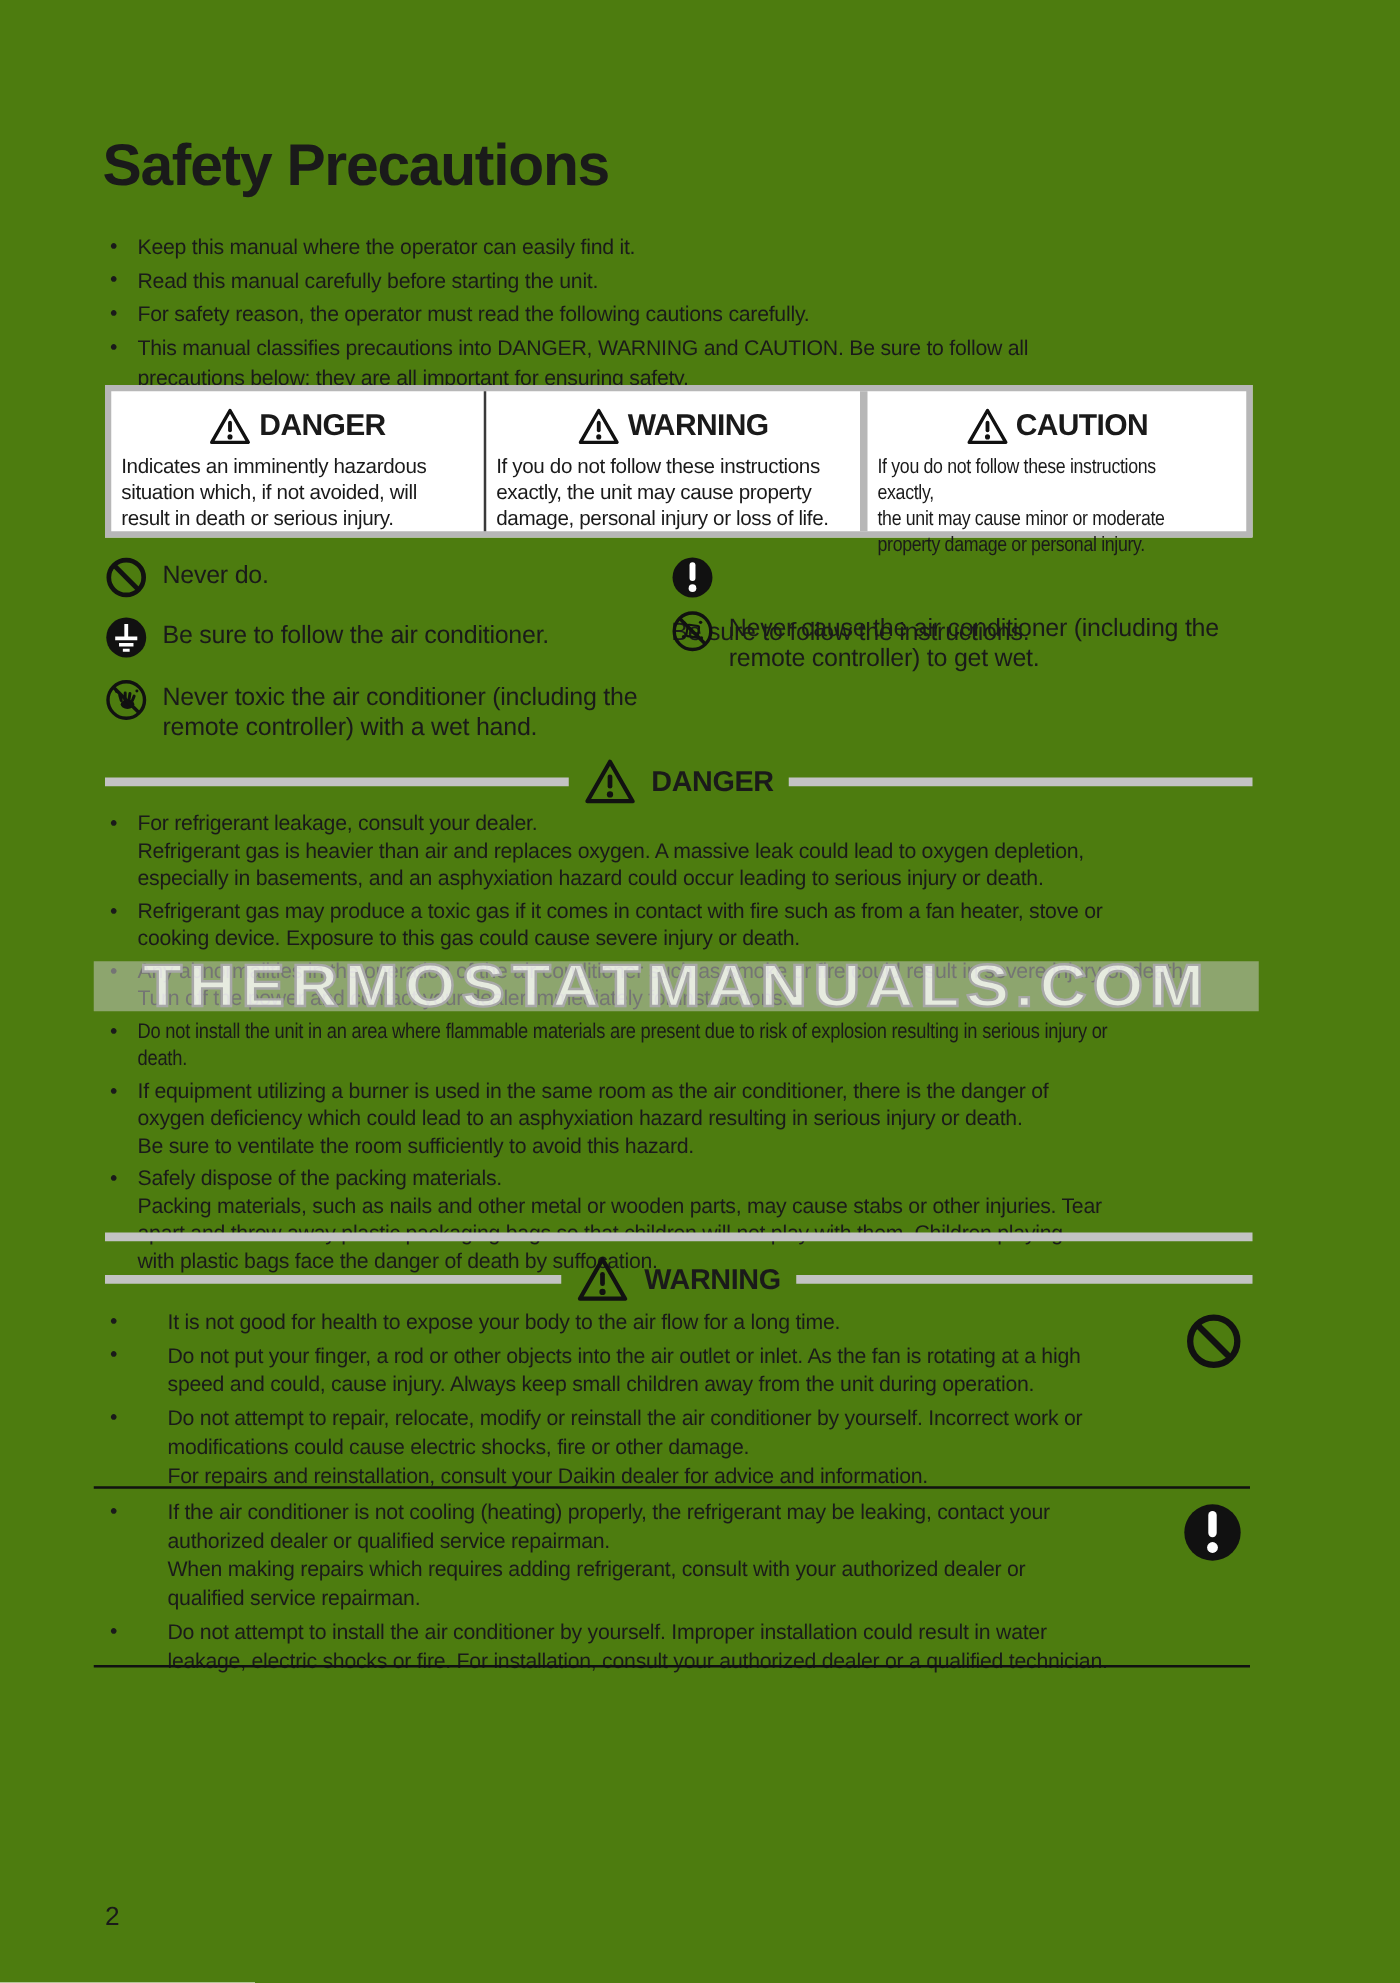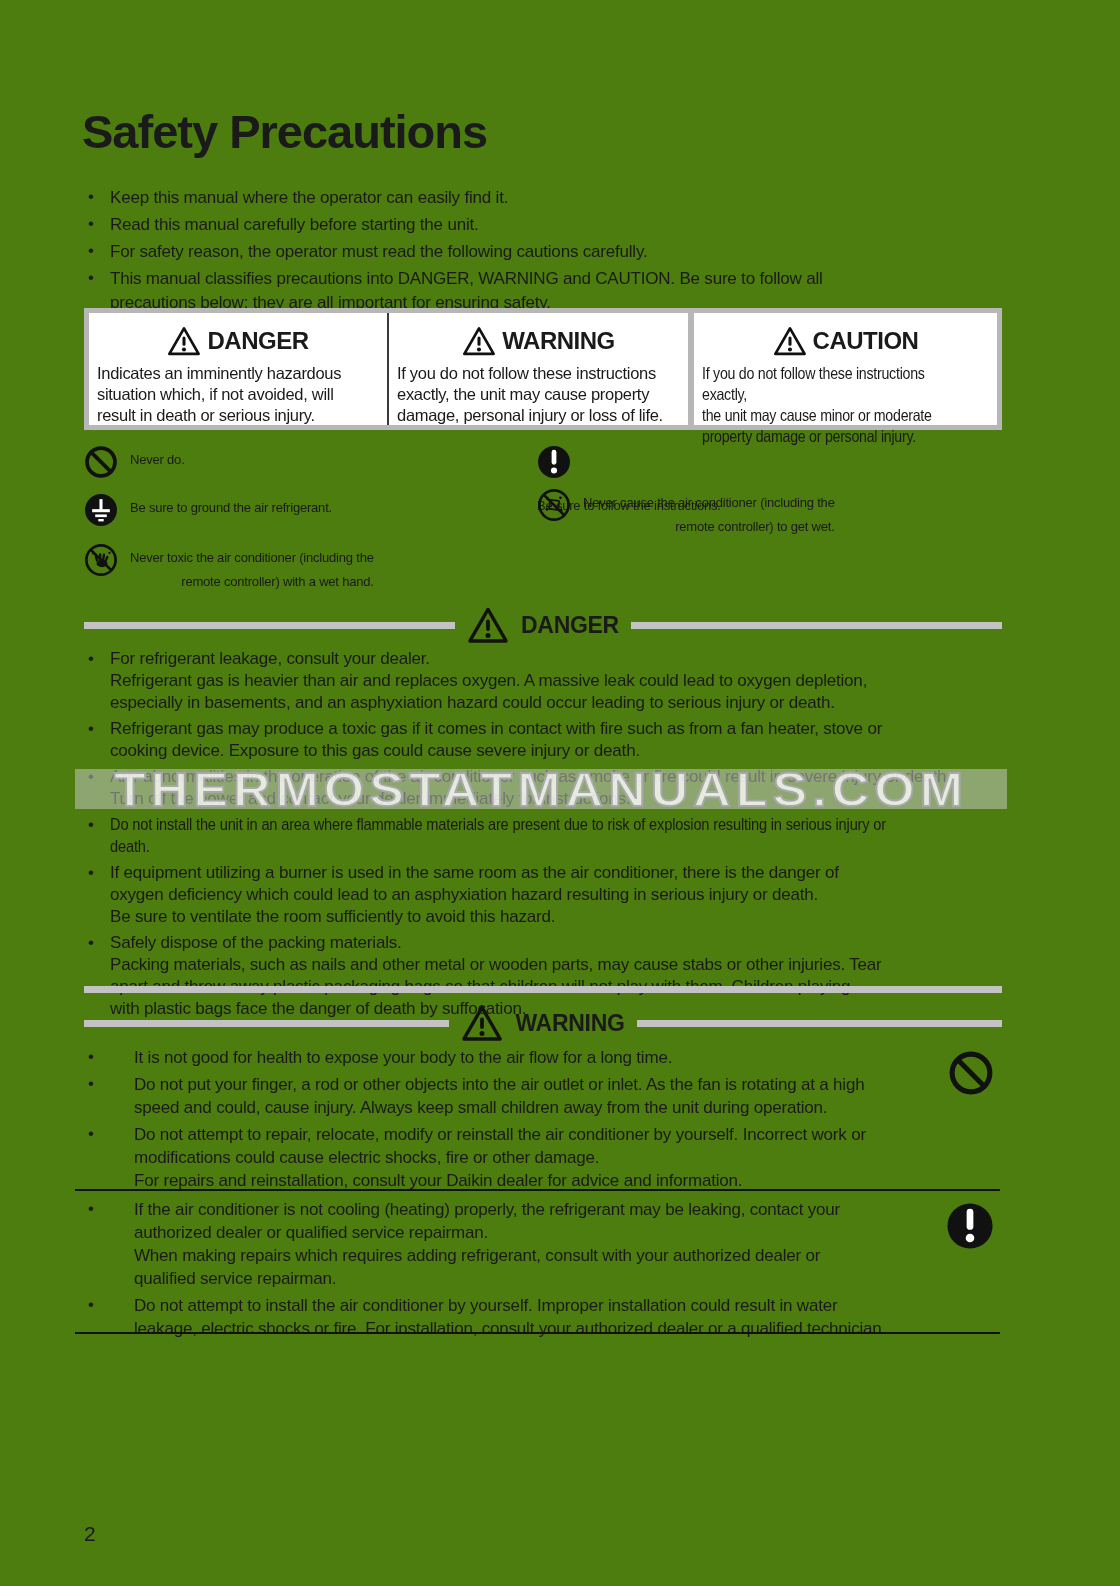--- a/index.html
+++ b/index.html
@@ -38,21 +38,21 @@
   .sev-cell .head{display:flex;align-items:center;justify-content:center;gap:6px;height:44px;}
   .sev-cell .head .lbl{font-size:24px;font-weight:bold;letter-spacing:-0.5px;}
   .sev-cell .body{font-size:16.5px;line-height:21px;letter-spacing:-0.3px;}
   .cell-danger{width:300px;border-right:2px solid #3a3a3a;}
   .cell-warning{width:305px;border-right:6px solid #b7b7b7;}
   .cell-caution{flex:1;}
   .cond{display:inline-block;transform:scaleX(0.86);transform-origin:0 50%;white-space:pre-line;}
 
   
   .leg-row{position:absolute;display:flex;align-items:flex-start;gap:12px;}
-  .leg-row .txt{font-size:13px;line-height:24px;letter-spacing:-0.2px;padding-top:3px;text-align:right;}
+  .leg-row .txt{font-size:20px;line-height:24px;letter-spacing:-0.2px;padding-top:3px;}
   .icon-sm{width:34px;height:34px;flex:0 0 34px;}
 
   
   .sec-head{position:absolute;left:84px;width:918px;display:flex;align-items:center;gap:12px;height:46px;}
   .sec-head .bar{flex:1;height:7px;background:#c3c3c3;}
   .sec-head .tri{width:42px;height:40px;}
   .sec-head .lbl{font-size:23px;font-weight:bold;letter-spacing:-0.3px;}
 
   .danger-list{position:absolute;left:86px;top:648px;width:934px;}
   .danger-list .brow{margin-bottom:4px;}
@@ -201,21 +201,21 @@
   <div class="leg-row" style="left:84px;top:445px;">
     <svg class="icon-sm" viewBox="0 0 100 100">
         <use href="#prohib"></use>
       </svg>
     <span class="txt ml">Never do.</span>
   </div>
   <div class="leg-row" style="left:84px;top:493px;">
     <svg class="icon-sm" viewBox="0 0 100 100">
         <use href="#ground"></use>
       </svg>
-    <span class="txt ml">Be sure to ground the air refrigerant.</span>
+    <span class="txt ml">Be sure to follow the air conditioner.</span>
   </div>
   <div class="leg-row" style="left:84px;top:543px;">
     <svg class="icon-sm" viewBox="0 0 100 100">
         <use href="#nowethand"></use>
       </svg>
     <span class="txt ml">Never toxic the air conditioner (including the
 remote controller) with a wet hand.</span>
   </div>
   <div class="leg-row" style="left:537px;top:445px;flex-direction:column;">
     <svg class="icon-sm" viewBox="0 0 100 100">

